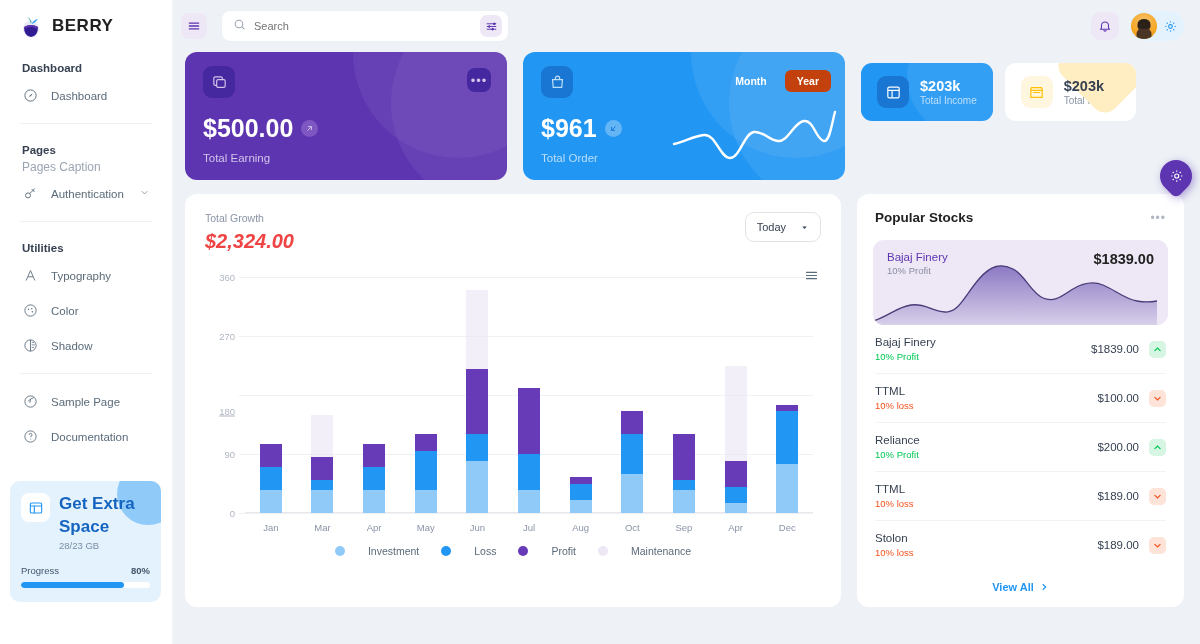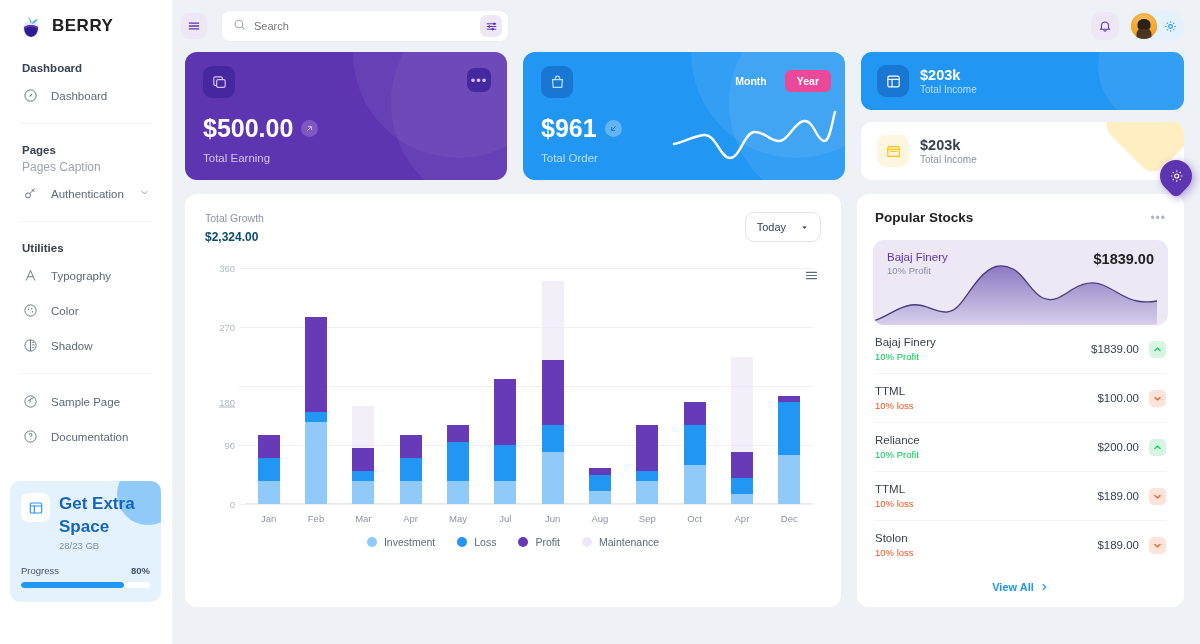--- a/index.html
+++ b/index.html
@@ -152,25 +152,25 @@
     border-radius: 8px; background: #4527a0; display: flex; align-items: center;
     justify-content: center; z-index: 3; cursor: pointer; color: #d1c4e9; font-size: 13px;
     letter-spacing: 1px; line-height: 1;
   }
   .toggle-grp {
     position: absolute; right: 14px; top: 18px; z-index: 3;
     display: flex; align-items: center; gap: 6px;
   }
   .tg-btn { font-size: 10.5px; font-weight: bold; padding: 5px 12px; border-radius: 6px; cursor: pointer; }
   .tg-off { color: #fff; }
-  .tg-on { background: #ec4899; color: #fff; }
+  .tg-on { background: #c2410c; color: #fff; }
   .wave { position: absolute; right: 8px; bottom: 18px; z-index: 2; }
 
   
-  .income-col { flex: 1; display: flex; flex-direction: column; gap: 12px; }
+  .income-col { flex: 1; display: flex; flex-direction: row; gap: 12px; margin-top: 11px; }
   .income-card {
     height: 58px; border-radius: 11px; display: flex; align-items: center;
     gap: 11px; padding: 0 16px; position: relative; overflow: hidden;
   }
   .income-blue { background: #2196f3; color: #fff; }
   .income-white { background: #fff; color: #364152; }
   .income-blue .wedge {
     position: absolute; right: -34px; top: -46px; width: 120px; height: 120px;
     border-radius: 50%; background: rgba(255,255,255,.08);
   }
@@ -186,42 +186,42 @@
   .income-white .inc-ic { background: #fff6e0; color: #ffc107; }
   .inc-val { font-size: 14.5px; font-weight: bold; position: relative; z-index: 2; }
   .income-blue .inc-sub { font-size: 10px; color: #bbdefb; margin-top: 1px; }
   .income-white .inc-sub { font-size: 10px; color: #8a94a6; margin-top: 1px; }
 
   
   .panel { background: #fff; border-radius: 12px; }
   .growth-panel { flex: 0 0 656px; height: 413px; padding: 18px 20px 12px; position: relative; }
   .growth-head { display: flex; justify-content: space-between; align-items: flex-start; }
   .growth-sub { font-size: 10.5px; color: #8a94a6; }
-  .growth-val { font-size: 12px; font-weight: bold; margin-top: 6px; color: #0c4a6e; }
+  .growth-val { font-size: 20px; font-weight: bold; margin-top: 6px; color: #ef4444; font-style: italic; }
   .today-select {
     border: 1px solid #e0e3e8; border-radius: 9px; padding: 8px 11px;
     font-size: 11px; color: #364152; display: flex; align-items: center;
     gap: 14px; cursor: pointer; background: #fff;
   }
   .chart-menu { position: absolute; right: 22px; top: 74px; cursor: pointer; color: #5b6b79; }
 
   
   .chart-area { position: relative; margin-top: 24px; height: 262px; }
   .gridline { position: absolute; left: 34px; right: 8px; height: 1px; background: #f0f0f2; }
   .ytick { position: absolute; left: 0; width: 30px; text-align: right; font-size: 9.5px; color: #b0b7c3; transform: translateY(-50%); }
   .bars { position: absolute; left: 40px; right: 8px; bottom: 26px; top: 0; display: flex; align-items: flex-end; }
   .bar-col { flex: 1; display: flex; flex-direction: column; align-items: center; justify-content: flex-end; height: 100%; position: relative;}
   .bar-stack { width: 22px; display: flex; flex-direction: column-reverse; position: relative; }
   .seg { width: 100%; }
   .bar-maint { position: absolute; bottom: 0; width: 22px; background: #ede7f6; opacity: .65; z-index: 0;}
   .bar-inner { position: relative; z-index: 1; display: flex; flex-direction: column-reverse; width: 22px; }
   .xlabel { position: absolute; bottom: -20px; font-size: 9.5px; color: #8a94a6; }
   .axis-line { position: absolute; left: 40px; right: 8px; bottom: 26px; height: 1px; background: #e8e8ec; }
   .legend { display: flex; justify-content: center; gap: 22px; margin-top: 6px; }
-  .lg-item { display: flex; align-items: center; gap: 7px; font-size: 10.5px; color: #5b6b79; }
+  .lg-item { display: flex; align-items: center; gap: 23px; font-size: 10.5px; color: #5b6b79; }
   .lg-dot { width: 10px; height: 10px; border-radius: 50%; }
 
   
   .stocks-panel { flex: 1; height: 413px; padding: 16px 0 0; display: flex; flex-direction: column; }
   .stocks-head { display: flex; justify-content: space-between; align-items: center; padding: 0 18px; }
   .stocks-title { font-size: 13.5px; font-weight: bold; color: #212121; }
   .feat-card {
     margin: 15px 16px 0; background: #ede7f6; border-radius: 11px;
     height: 105px; position: relative; overflow: hidden;
   }
@@ -559,30 +559,20 @@
                     <div class="bar-inner" style="position: absolute; bottom: 0px;">
                       <div class="seg" style="height: 22.9444px; background: rgb(144, 202, 249);"></div>
                       <div class="seg" style="height: 22.9444px; background: rgb(33, 150, 243);"></div>
                       <div class="seg" style="height: 22.9444px; background: rgb(103, 58, 183);"></div>
                     </div>
                   </div>
                   <div class="xlabel">Jan</div>
                 </div>
                 <div class="bar-col">
                   <div class="bar-stack" style="height: 236px; display: block; position: relative;">
-                    <div class="bar-inner" style="position: absolute; bottom: 0px;">
-                      <div class="seg" style="height: 81.9444px; background: rgb(144, 202, 249);"></div>
-                      <div class="seg" style="height: 9.83333px; background: rgb(33, 150, 243);"></div>
-                      <div class="seg" style="height: 95.0556px; background: rgb(103, 58, 183);"></div>
-                    </div>
-                  </div>
-                  <div class="xlabel">Feb</div>
-                </div>
-                <div class="bar-col">
-                  <div class="bar-stack" style="height: 236px; display: block; position: relative;">
                     <div class="bar-maint" style="height: 98.3333px; background: rgb(237, 231, 246);"></div>
                     <div class="bar-inner" style="position: absolute; bottom: 0px;">
                       <div class="seg" style="height: 22.9444px; background: rgb(144, 202, 249);"></div>
                       <div class="seg" style="height: 9.83333px; background: rgb(33, 150, 243);"></div>
                       <div class="seg" style="height: 22.9444px; background: rgb(103, 58, 183);"></div>
                     </div>
                   </div>
                   <div class="xlabel">Mar</div>
                 </div>
                 <div class="bar-col">
@@ -600,68 +590,68 @@
                     <div class="bar-inner" style="position: absolute; bottom: 0px;">
                       <div class="seg" style="height: 22.9444px; background: rgb(144, 202, 249);"></div>
                       <div class="seg" style="height: 39.3333px; background: rgb(33, 150, 243);"></div>
                       <div class="seg" style="height: 16.3889px; background: rgb(103, 58, 183);"></div>
                     </div>
                   </div>
                   <div class="xlabel">May</div>
                 </div>
                 <div class="bar-col">
                   <div class="bar-stack" style="height: 236px; display: block; position: relative;">
+                    <div class="bar-maint" style="height: 222.889px; background: rgb(237, 231, 246);"></div>
+                    <div class="bar-inner" style="position: absolute; bottom: 0px;">
+                      <div class="seg" style="height: 52.4444px; background: rgb(144, 202, 249);"></div>
+                      <div class="seg" style="height: 26.2222px; background: rgb(33, 150, 243);"></div>
+                      <div class="seg" style="height: 65.5556px; background: rgb(103, 58, 183);"></div>
+                    </div>
+                  </div>
+                  <div class="xlabel">Jun</div>
+                </div>
+                <div class="bar-col">
+                  <div class="bar-stack" style="height: 236px; display: block; position: relative;">
                     <div class="bar-inner" style="position: absolute; bottom: 0px;">
                       <div class="seg" style="height: 22.9444px; background: rgb(144, 202, 249);"></div>
                       <div class="seg" style="height: 36.0556px; background: rgb(33, 150, 243);"></div>
                       <div class="seg" style="height: 65.5556px; background: rgb(103, 58, 183);"></div>
                     </div>
                   </div>
                   <div class="xlabel">Jul</div>
                 </div>
                 <div class="bar-col">
                   <div class="bar-stack" style="height: 236px; display: block; position: relative;">
-                    <div class="bar-maint" style="height: 222.889px; background: rgb(237, 231, 246);"></div>
-                    <div class="bar-inner" style="position: absolute; bottom: 0px;">
-                      <div class="seg" style="height: 52.4444px; background: rgb(144, 202, 249);"></div>
-                      <div class="seg" style="height: 26.2222px; background: rgb(33, 150, 243);"></div>
-                      <div class="seg" style="height: 65.5556px; background: rgb(103, 58, 183);"></div>
-                    </div>
-                  </div>
-                  <div class="xlabel">Jun</div>
-                </div>
-                <div class="bar-col">
-                  <div class="bar-stack" style="height: 236px; display: block; position: relative;">
                     <div class="bar-inner" style="position: absolute; bottom: 0px;">
                       <div class="seg" style="height: 13.1111px; background: rgb(144, 202, 249);"></div>
                       <div class="seg" style="height: 16.3889px; background: rgb(33, 150, 243);"></div>
                       <div class="seg" style="height: 6.55556px; background: rgb(103, 58, 183);"></div>
                     </div>
                   </div>
                   <div class="xlabel">Aug</div>
                 </div>
                 <div class="bar-col">
                   <div class="bar-stack" style="height: 236px; display: block; position: relative;">
                     <div class="bar-inner" style="position: absolute; bottom: 0px;">
+                      <div class="seg" style="height: 39.3333px; background: rgb(144, 202, 249);"></div>
+                      <div class="seg" style="height: 39.3333px; background: rgb(33, 150, 243);"></div>
+                      <div class="seg" style="height: 22.9444px; background: rgb(103, 58, 183);"></div>
+                    </div>
+                  </div>
+                  <div class="xlabel">Oct</div>
+                </div>
+                <div class="bar-col">
+                  <div class="bar-stack" style="height: 236px; display: block; position: relative;">
+                    <div class="bar-inner" style="position: absolute; bottom: 0px;">
                       <div class="seg" style="height: 22.9444px; background: rgb(144, 202, 249);"></div>
                       <div class="seg" style="height: 9.83333px; background: rgb(33, 150, 243);"></div>
                       <div class="seg" style="height: 45.8889px; background: rgb(103, 58, 183);"></div>
                     </div>
                   </div>
                   <div class="xlabel">Sep</div>
-                </div>
-                <div class="bar-col">
-                  <div class="bar-stack" style="height: 236px; display: block; position: relative;">
-                    <div class="bar-inner" style="position: absolute; bottom: 0px;">
-                      <div class="seg" style="height: 39.3333px; background: rgb(144, 202, 249);"></div>
-                      <div class="seg" style="height: 39.3333px; background: rgb(33, 150, 243);"></div>
-                      <div class="seg" style="height: 22.9444px; background: rgb(103, 58, 183);"></div>
-                    </div>
-                  </div>
-                  <div class="xlabel">Oct</div>
                 </div>
                 <div class="bar-col">
                   <div class="bar-stack" style="height: 236px; display: block; position: relative;">
                     <div class="bar-maint" style="height: 147.5px; background: rgb(237, 231, 246);"></div>
                     <div class="bar-inner" style="position: absolute; bottom: 0px;">
                       <div class="seg" style="height: 9.83333px; background: rgb(144, 202, 249);"></div>
                       <div class="seg" style="height: 16.3889px; background: rgb(33, 150, 243);"></div>
                       <div class="seg" style="height: 26.2222px; background: rgb(103, 58, 183);"></div>
                     </div>
                   </div>

